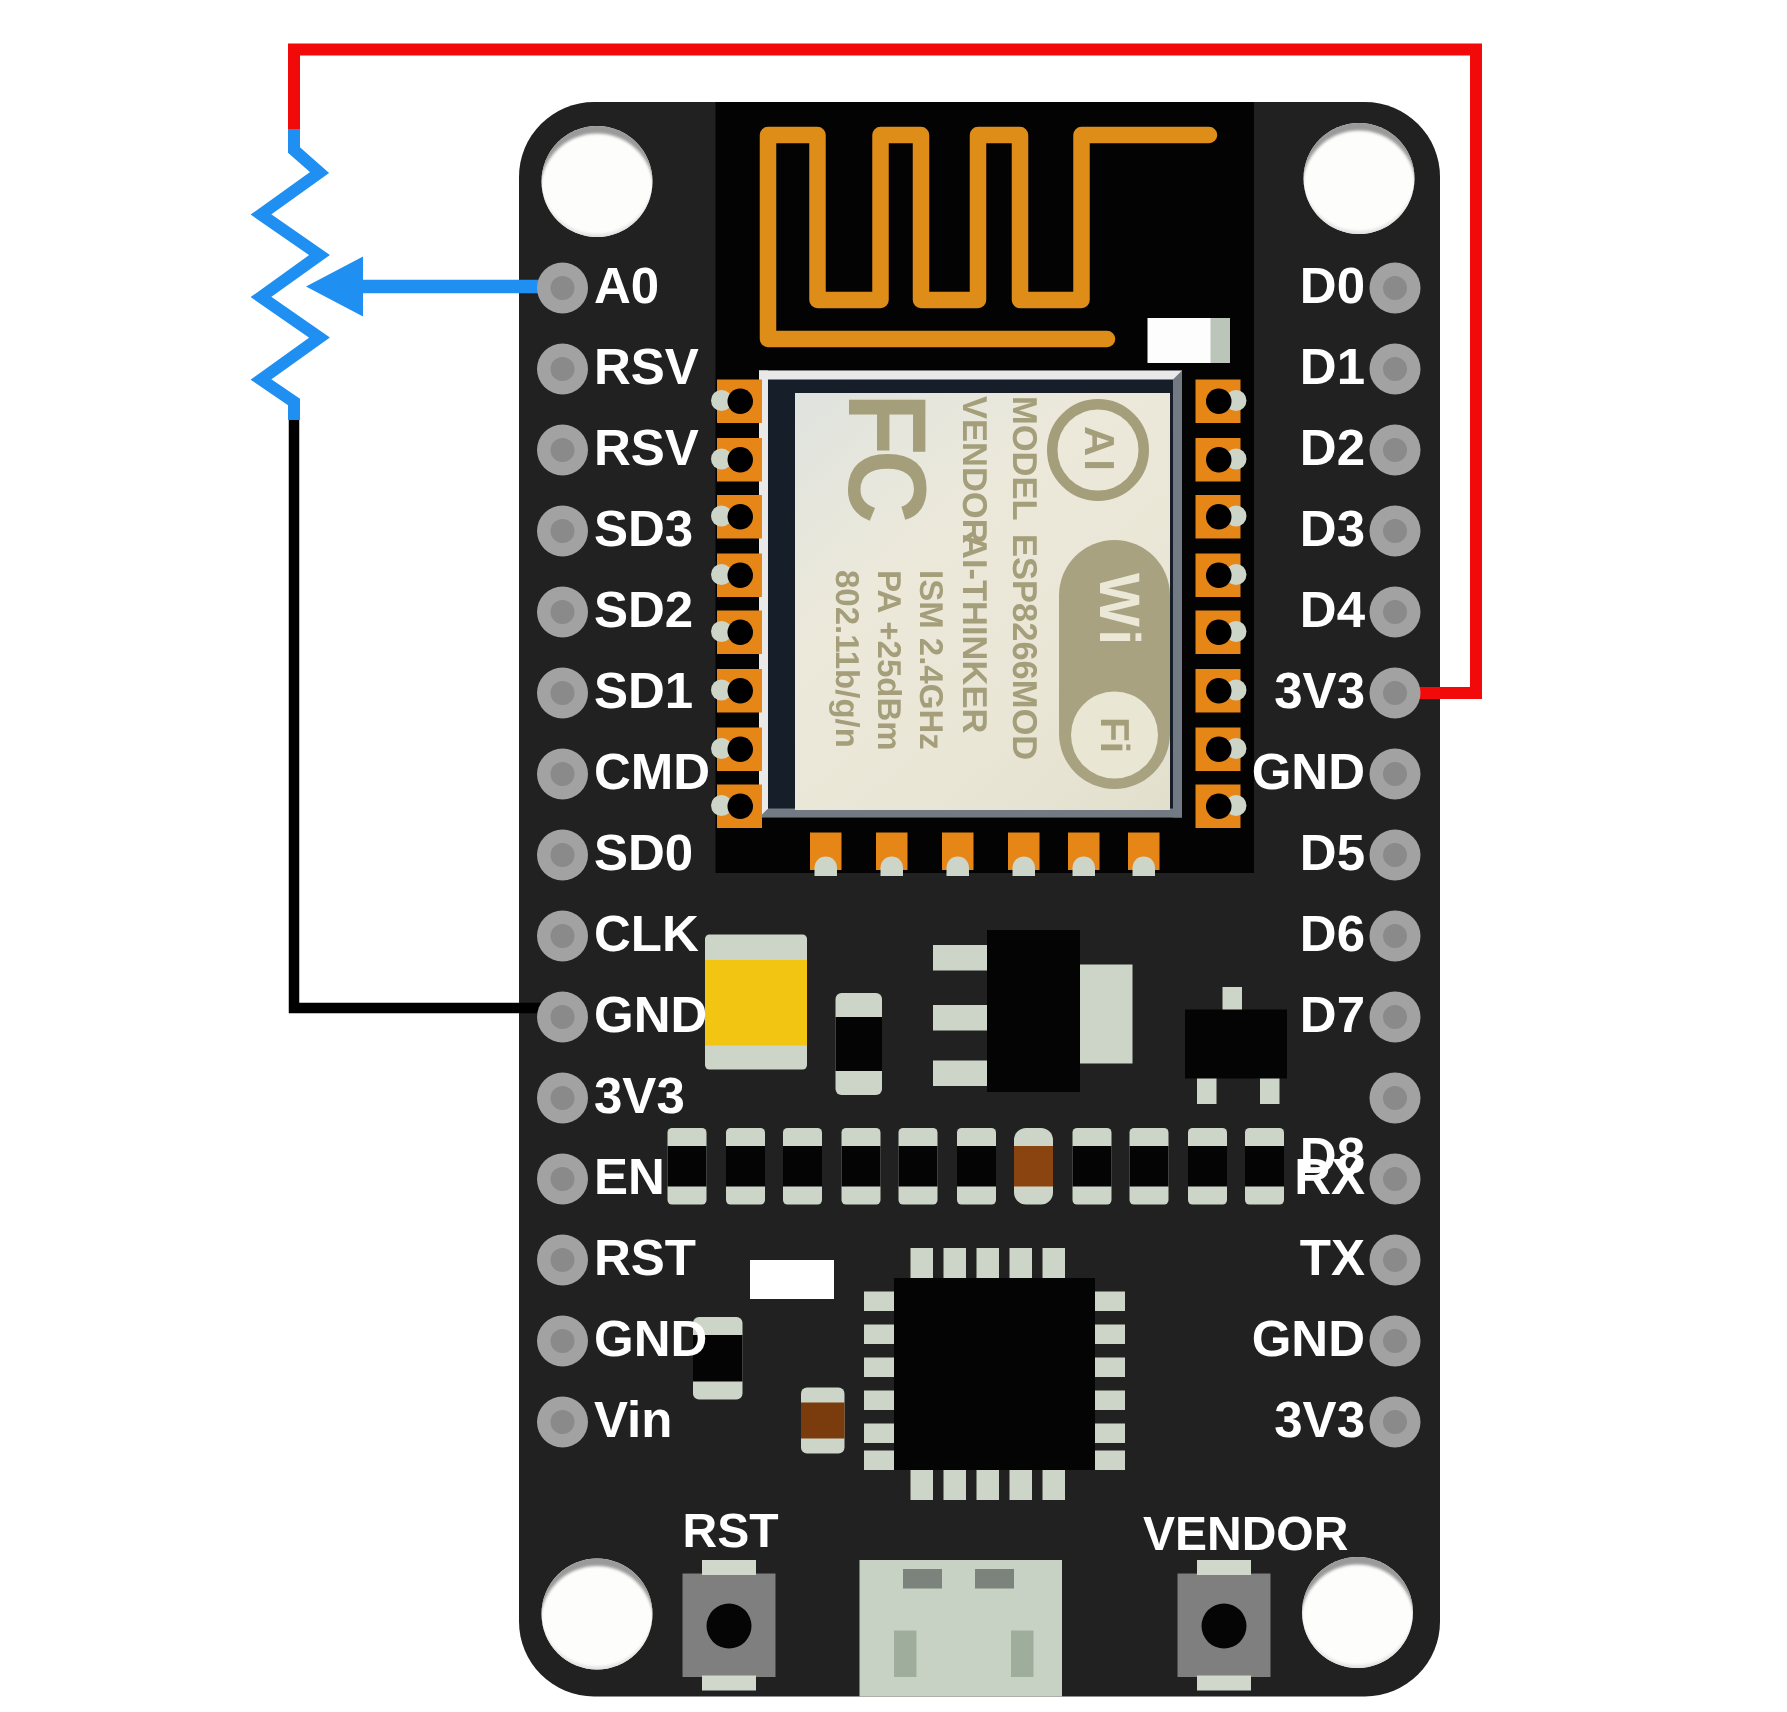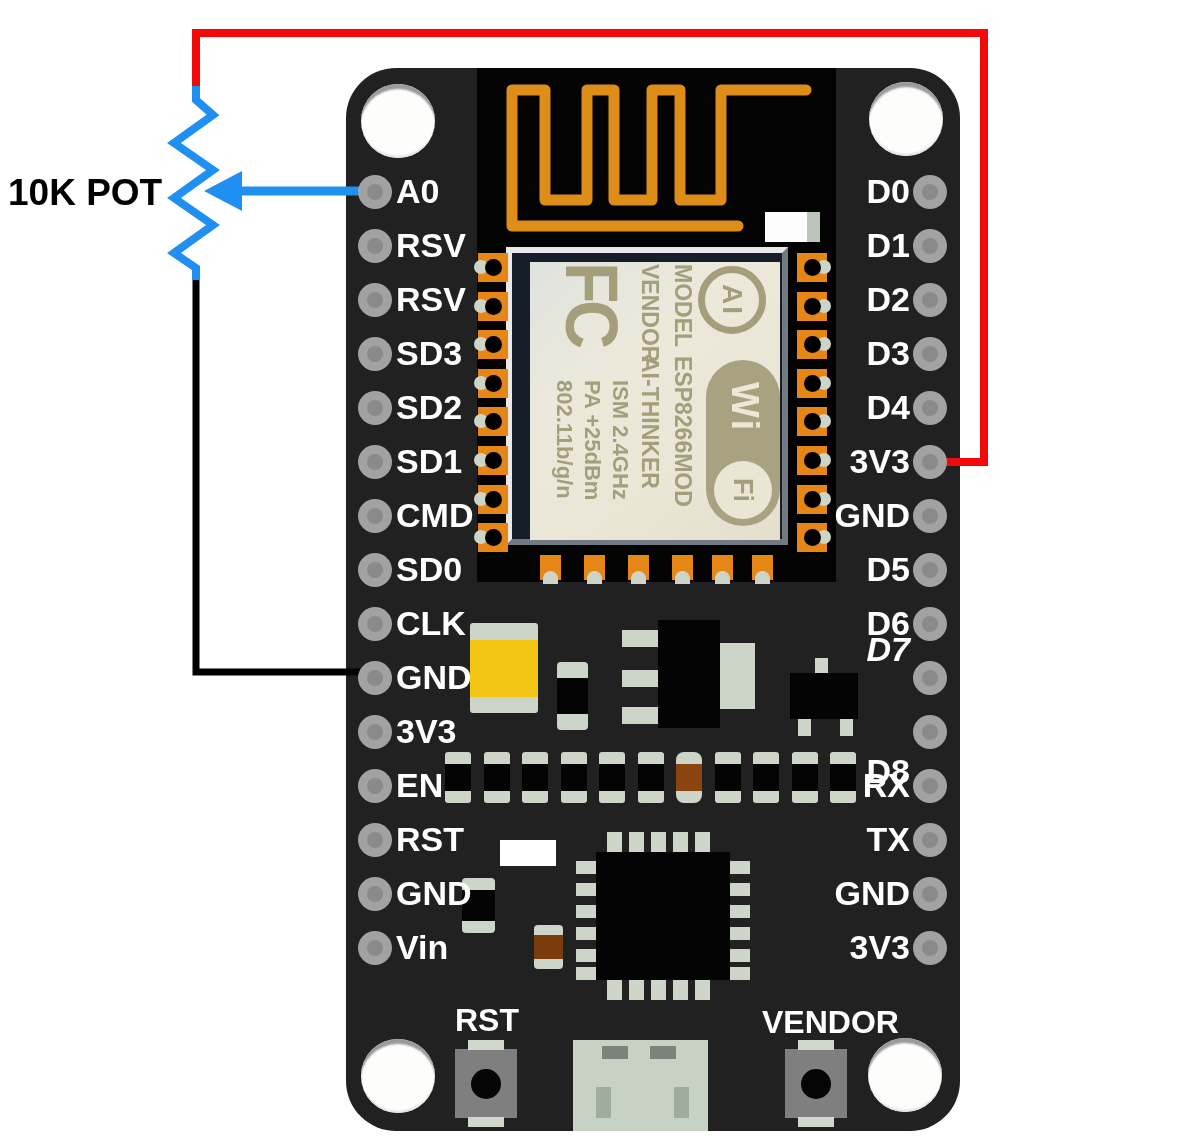--- a/index.html
+++ b/index.html
@@ -217,21 +217,21 @@
       <div class="plabel pr" style="right: 281px; top: 390px;">D4</div>
       <div class="pin" style="left: 913px; top: 445px;"></div>
       <div class="plabel pr" style="right: 281px; top: 444px;">3V3</div>
       <div class="pin" style="left: 913px; top: 499px;"></div>
       <div class="plabel pr" style="right: 281px; top: 498px;">GND</div>
       <div class="pin" style="left: 913px; top: 553px;"></div>
       <div class="plabel pr" style="right: 281px; top: 552px;">D5</div>
       <div class="pin" style="left: 913px; top: 607px;"></div>
       <div class="plabel pr" style="right: 281px; top: 606px;">D6</div>
       <div class="pin" style="left: 913px; top: 661px;"></div>
-      <div class="plabel pr" style="right: 281px; top: 632px; font-style: italic;">D7</div>
+      <div class="plabel pr" style="right: 281px; top: 660px;">D7</div>
       <div class="pin" style="left: 913px; top: 715px;"></div>
       <div class="plabel pr" style="right: 281px; top: 754px;">D8</div>
       <div class="pin" style="left: 913px; top: 769px;"></div>
       <div class="plabel pr" style="right: 281px; top: 768px;">RX</div>
       <div class="pin" style="left: 913px; top: 823px;"></div>
       <div class="plabel pr" style="right: 281px; top: 822px;">TX</div>
       <div class="pin" style="left: 913px; top: 877px;"></div>
       <div class="plabel pr" style="right: 281px; top: 876px;">GND</div>
       <div class="pin" style="left: 913px; top: 931px;"></div>
       <div class="plabel pr" style="right: 281px; top: 930px;">3V3</div>
@@ -285,14 +285,13 @@
       <div class="qph" style="left: 576px; top: 905px;"></div>
       <div class="qph" style="left: 730px; top: 905px;"></div>
       <div class="qph" style="left: 576px; top: 927px;"></div>
       <div class="qph" style="left: 730px; top: 927px;"></div>
       <div class="qph" style="left: 576px; top: 949px;"></div>
       <div class="qph" style="left: 730px; top: 949px;"></div>
       <div class="qph" style="left: 576px; top: 967px;"></div>
       <div class="qph" style="left: 730px; top: 967px;"></div>
     </div>
 
-  <div class="pot-label">10K POT</div>
 </div>
 
 </body></html>

